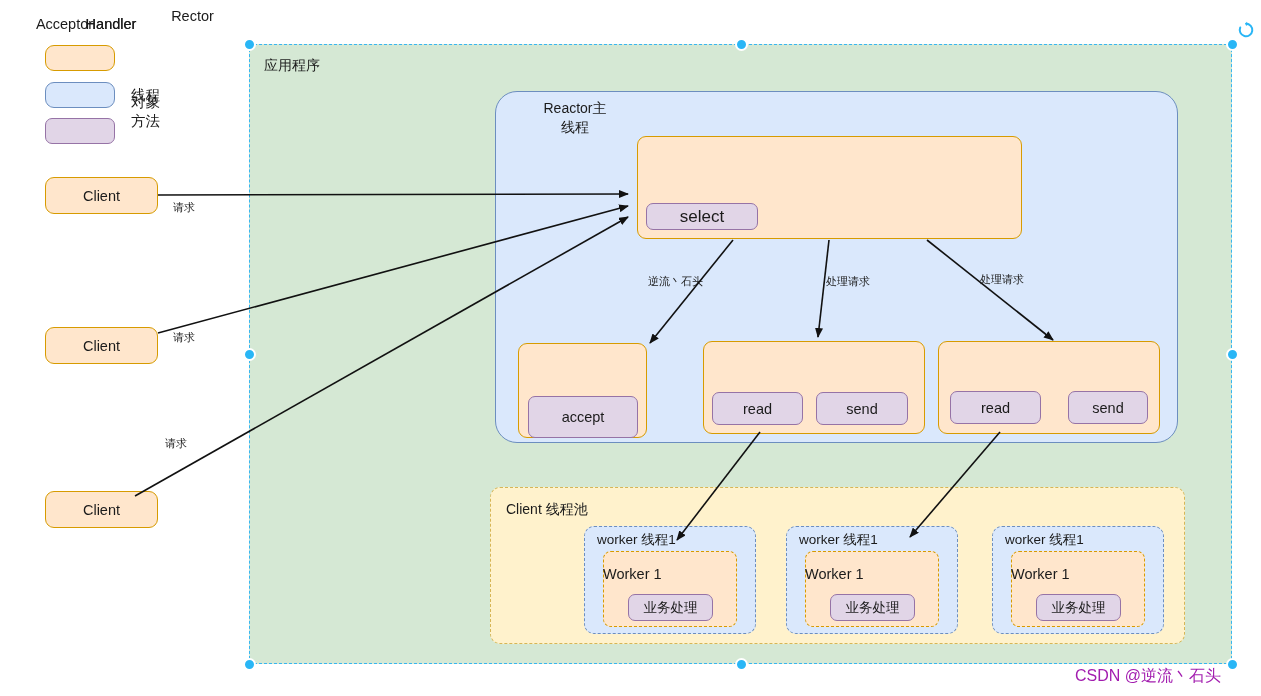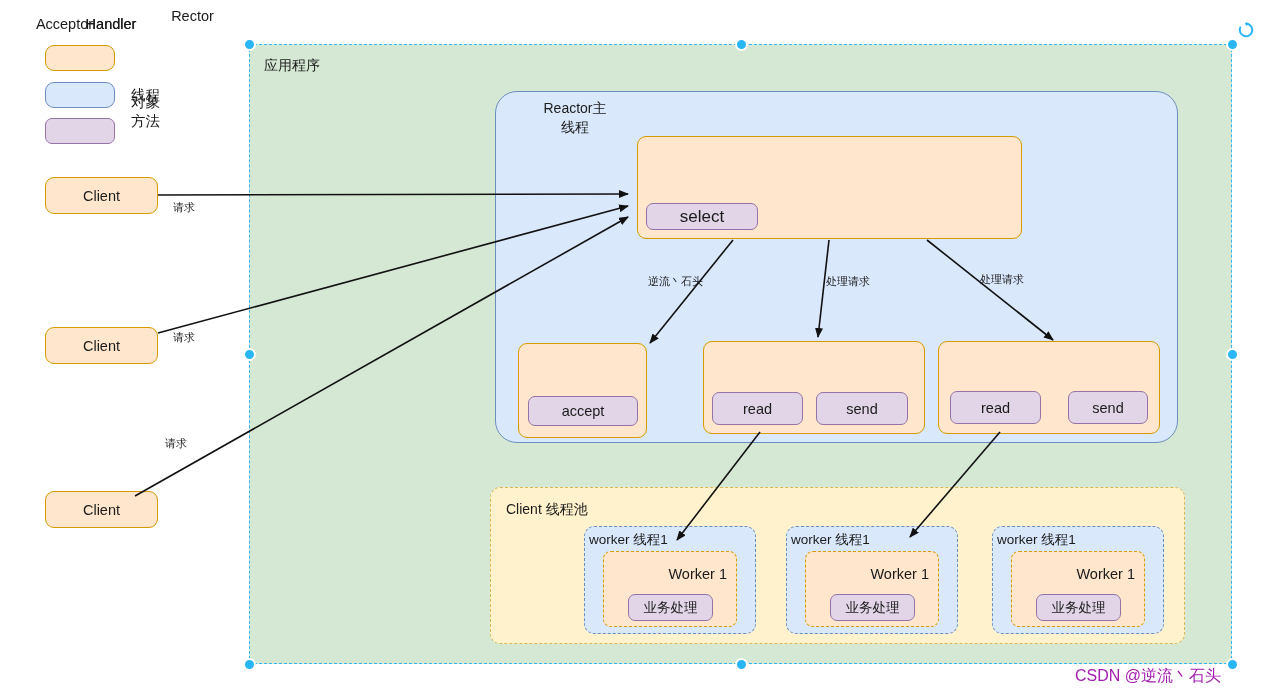--- a/index.html
+++ b/index.html
@@ -39,45 +39,45 @@
 
   
   #rector-box{position:absolute;left:637px;top:136px;width:385px;height:103px;}
   #rector-title{position:absolute;left:0;top:8px;width:385px;text-align:center;font-size:14.5px;}
   #rector-select{position:absolute;left:646px;top:189px;width:112px;height:27px;font-size:17px;margin-top:14px;}
   #rector-dispatch{position:absolute;left:898px;top:189px;width:113px;height:38px;font-size:14.5px;}
 
   
   #acceptor-box{position:absolute;left:518px;top:343px;width:129px;height:95px;}
   #acceptor-title{position:absolute;left:0;top:16px;width:129px;text-align:center;font-size:14.5px;}
-  #acceptor-accept{position:absolute;left:528px;top:396px;width:110px;height:30px;font-size:14.5px;}
+  #acceptor-accept{position:absolute;left:528px;top:396px;width:110px;height:42px;font-size:14.5px;}
 
   #handler1-box{position:absolute;left:703px;top:341px;width:222px;height:93px;}
   #handler1-title{position:absolute;left:0;top:16px;width:222px;text-align:center;font-size:14.5px;}
   #handler1-read{position:absolute;left:712px;top:392px;width:91px;height:33px;font-size:14.5px;}
   #handler1-send{position:absolute;left:816px;top:392px;width:92px;height:33px;font-size:14.5px;}
 
   #handler2-box{position:absolute;left:938px;top:341px;width:222px;height:93px;}
   #handler2-title{position:absolute;left:0;top:16px;width:222px;text-align:center;font-size:14.5px;}
   #handler2-read{position:absolute;left:950px;top:391px;width:91px;height:33px;font-size:14.5px;}
   #handler2-send{position:absolute;left:1068px;top:391px;width:80px;height:33px;font-size:14.5px;}
 
   
   #worker-pool{
     position:absolute;left:490px;top:487px;width:695px;height:157px;
     background:#fff2cc;border:1.6px dashed #d6b656;border-radius:10px;box-sizing:border-box;
   }
   #worker-pool-label{position:absolute;left:506px;top:501px;font-size:14px;}
 
   .wthread{position:absolute;top:526px;width:172px;height:108px;
     background:#dae8fc;border:1.5px dashed #6c8ebf;border-radius:10px;box-sizing:border-box;}
-  .wthread-label{position:absolute;top:531px;font-size:13.5px;}
+  .wthread-label{position:absolute;top:531px;font-size:13.5px;margin-left:8px;}
   .wobj{position:absolute;top:551px;width:134px;height:76px;
     background:#ffe6cc;border:1.5px dashed #d79b00;border-radius:8px;box-sizing:border-box;}
-  .wobj-title{position:absolute;top:566px;width:124px;text-align:right;font-size:14.5px;}
+  .wobj-title{position:absolute;top:566px;width:124px;text-align:left;font-size:14.5px;}
   .wmth{position:absolute;top:594px;width:85px;height:27px;font-size:13.5px;}
 
   
   .edge-label{position:absolute;font-size:11px;white-space:nowrap;}
 
   
   .handle{position:absolute;width:13px;height:13px;border-radius:50%;
     background:#29b6f6;border:2px solid #ffffff;box-sizing:border-box;}
   #rotate-icon{position:absolute;left:1237px;top:21px;width:18px;height:18px;}
 

